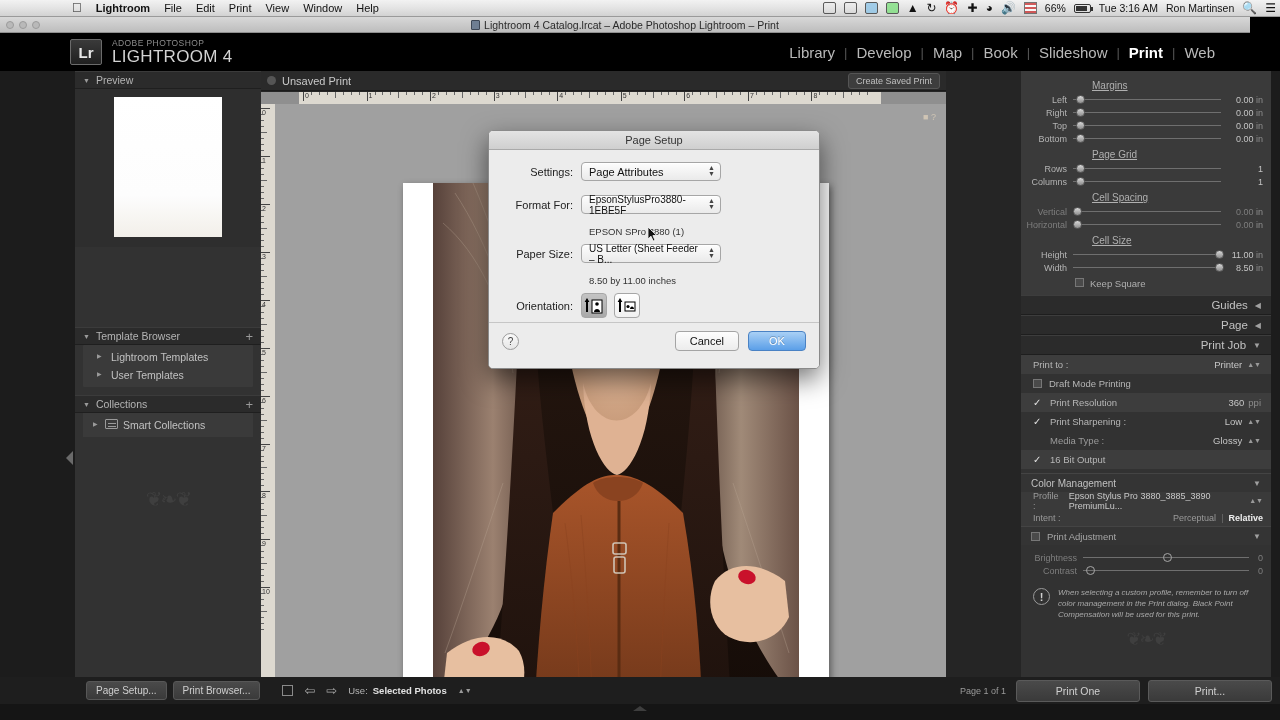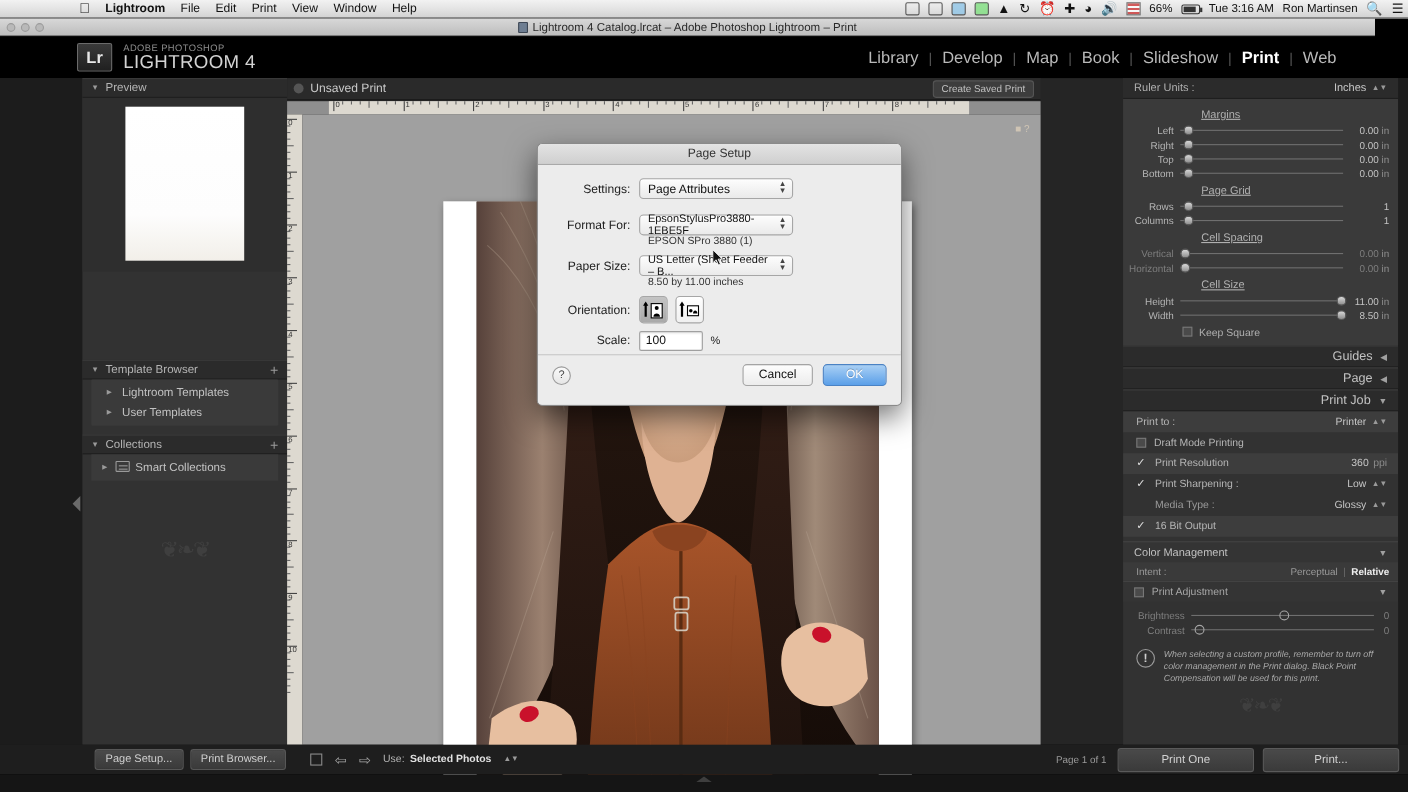--- a/index.html
+++ b/index.html
@@ -172,21 +172,21 @@
   
   .dlg {
     position:absolute; left:488px; top:130px; width:332px; height:239px;
     background:#ececec; border:1px solid #8a8a8a; border-radius:5px;
     box-shadow: 0 10px 26px rgba(0,0,0,.55);
     overflow:hidden;
   }
   .dlg-title { height:19px; background:linear-gradient(to bottom,#e3e3e3,#cfcfcf); border-bottom:1px solid #a9a9a9;
                display:flex; align-items:center; justify-content:center; font-size:11px; color:#333; }
   .dlg-body { padding: 12px 16px 0; background:#ececec; }
-  .drow { display:flex; align-items:center; margin-bottom:0;}
+  .drow { display:flex; align-items:center; margin-bottom:12px;}
   .drow .dlab { width:76px; text-align:right; padding-right:8px; font-size:11px; color:#222;}
   .popup { position:relative; background:linear-gradient(to bottom,#fdfdfd,#eaeaea); border:1px solid #a6a6a6; border-radius:4px;
            height:19px; min-width:140px; display:flex; align-items:center; padding:0 22px 0 7px; font-size:11px; color:#111;
            box-shadow: 0 1px 0 rgba(255,255,255,.8) inset;}
   .popup .sten { position:absolute; right:5px; top:2px; display:flex; flex-direction:column; align-items:center; line-height:6px; font-size:7px; color:#444;}
   .sub { font-size:9.5px; color:#333; margin: 0 0 7px 84px; }
   .orient-wrap { display:flex; gap:7px; }
   .obtn { width:26px; height:25px; border:1px solid #a6a6a6; border-radius:4px; background:linear-gradient(to bottom,#fff,#f0f0f0);
           display:flex; align-items:center; justify-content:center; position:relative;}
   .obtn.sel { background:linear-gradient(to bottom,#c4c4c4,#a9a9a9); }
@@ -601,25 +601,20 @@
               <ellipse cx="48" cy="466" rx="9" ry="7" fill="#c9112b" transform="rotate(-20 48 466)"></ellipse>
               <path d="M352,398 C326,378 298,378 282,398 C272,418 278,444 296,454 C320,466 346,456 356,434 Z" fill="#e7bfa0"></path>
               <ellipse cx="314" cy="394" rx="9" ry="7" fill="#c9112b" transform="rotate(20 314 394)"></ellipse>
             </svg>
           </div>
         </div>
       </div>
     </div>
 
     <div class="right-panel">
-      <div class="rp-bar">
-        <span>Ruler Units :</span>
-        <span class="val">Inches</span>
-        <span class="caret">▲▼</span>
-      </div>
 
       <div class="rp-body">
         <div class="grp-title">Margins</div>
         <div id="margins-rows">
             <div class="srow">
               <span class="lab">Left</span>
               <span class="track">
                 <span class="knob" style="left: 2%;"></span>
               </span>
               <span class="num">0.00 <em>in</em></span>
@@ -750,20 +745,25 @@
       <div class="pj-row alt">
         <span class="chk">✓</span>
         <span>16 Bit Output</span>
       </div>
 
       <div class="pa-hdr" style="margin-top:4px">
         <span style="color:#c0c0c0;font-size:10px">Color Management</span>
         <span class="tri">▼</span>
       </div>
       <div class="cm-body">
+        <div class="cm-row">
+          <span style="color:#9a9a9a">Profile :</span>
+          <span style="margin-left:8px;color:#c9c9c9">Epson Stylus Pro 3880_3885_3890 PremiumLu...</span>
+          <span class="caret rt" style="font-size:7px;color:#9a9a9a">▲▼</span>
+        </div>
         <div class="cm-row">
           <span style="color:#9a9a9a">Intent :</span>
           <span class="rt unsel">Perceptual</span>
           <span class="bar">|</span>
           <span class="sel">Relative</span>
         </div>
       </div>
 
       <div class="pa-hdr">
         <span class="chkbox" style="margin-right:7px"></span>

